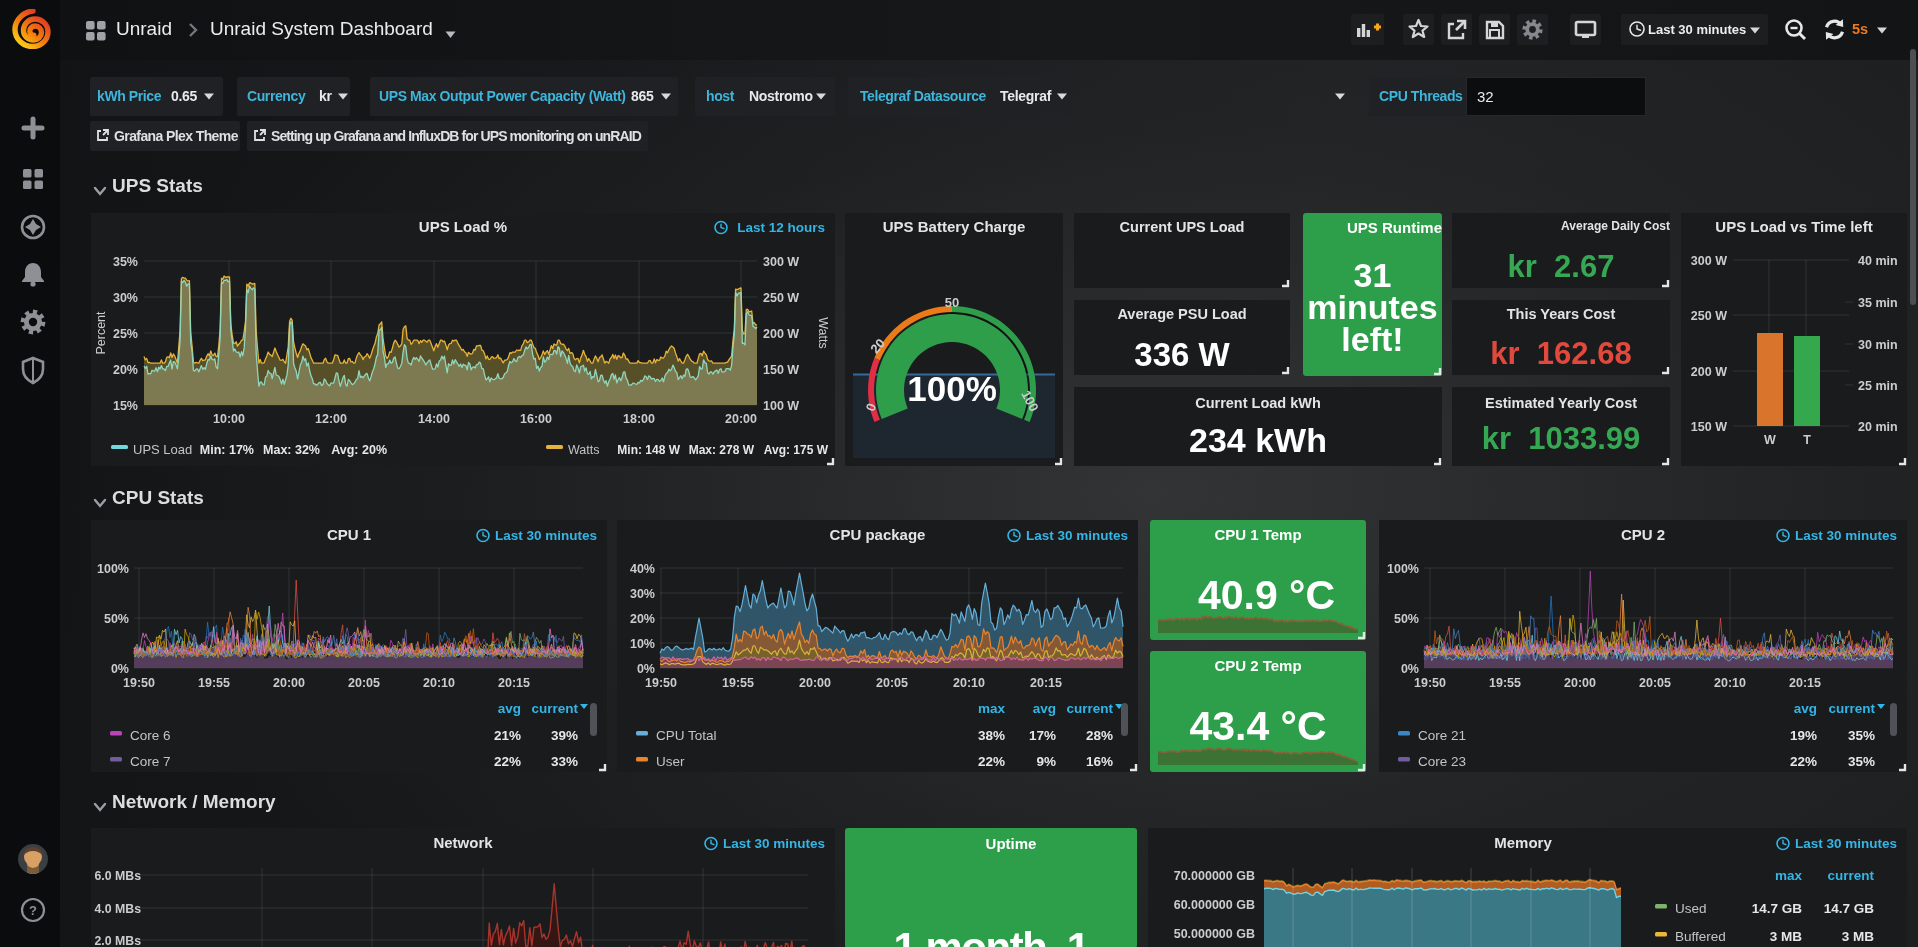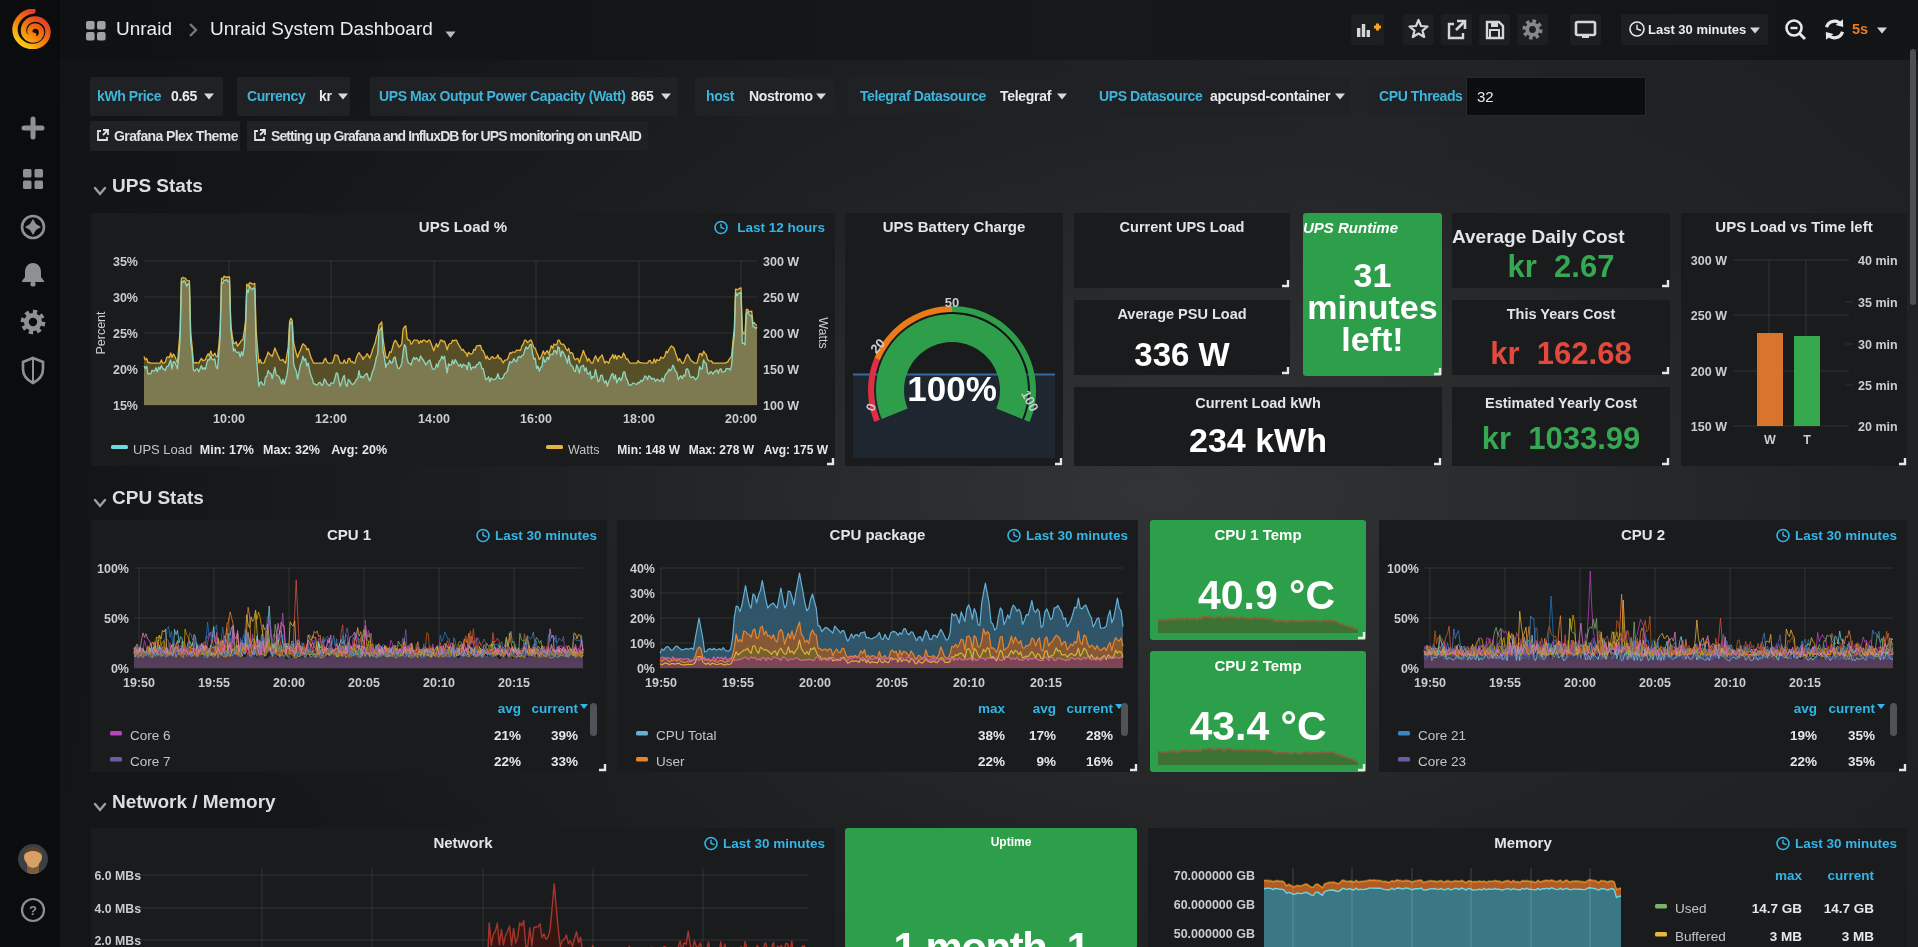--- a/index.html
+++ b/index.html
@@ -176,24 +176,20 @@
     <svg class="abs" style="left:815px;top:92px" width="12" height="9" viewBox="0 0 12 9">
       <path d="M1 1.5 L6 7.5 L11 1.5 Z" fill="#d8d9da"></path>
     </svg>
 <div class="chip" style="left:848px;width:224px;">
       <span class="lab" style="left:12px;">Telegraf Datasource</span>
       <span class="val" style="left:152px;">Telegraf</span>
     </div>
     <svg class="abs" style="left:1056px;top:92px" width="12" height="9" viewBox="0 0 12 9">
       <path d="M1 1.5 L6 7.5 L11 1.5 Z" fill="#d8d9da"></path>
     </svg>
-<div class="chip" style="left:1087px;width:263px;">
-      <span class="lab" style="left:12px;">UPS Datasource</span>
-      <span class="val" style="left:123px;">apcupsd-container</span>
-    </div>
     <svg class="abs" style="left:1334px;top:92px" width="12" height="9" viewBox="0 0 12 9">
       <path d="M1 1.5 L6 7.5 L11 1.5 Z" fill="#d8d9da"></path>
     </svg>
 <div class="chip" style="left:1369px;width:97px;">
       <span class="lab" style="left:10px;">CPU Threads</span>
     </div>
 <div class="abs" style="left:1466px;top:77px;width:180px;height:39px;background:#0c0d0e;border:1px solid #26282a;"></div>
 <div class="abs" style="left:1477px;top:88px;font-size:15px;color:#e8e9ea;">32</div>
 <div class="linkbtn" style="left:90px;width:150px;"></div>
 <svg class="abs" style="left:96px;top:128px" width="14" height="14" viewBox="0 0 14 14">
@@ -303,27 +299,27 @@
       <text x="181" y="190" font-family="&quot;Liberation Sans&quot;, sans-serif" font-size="13" fill="#cbcccd" font-weight="700" text-anchor="middle" transform="rotate(62 181 190)">100</text>
       <text x="107" y="188" font-family="&quot;Liberation Sans&quot;, sans-serif" font-size="35" fill="#ffffff" font-weight="700" text-anchor="middle">100%</text>
       <text x="109" y="19" font-family="&quot;Liberation Sans&quot;, sans-serif" font-size="15" fill="#e3e4e5" font-weight="700" text-anchor="middle">UPS Battery Charge</text>
       <path d="M 210 251 L 216 251 L 216 245" fill="none" stroke="#e6e6e6" stroke-width="2.4"></path>
     </svg>
 <div class="abs" style="left:1074px;top:219px;width:216px;text-align:center;color:#e3e4e5;font-size:14.5px;font-weight:700;">Current UPS Load</div>
 <div class="abs" style="left:1074px;top:306px;width:216px;text-align:center;color:#e3e4e5;font-size:14.5px;font-weight:700;">Average PSU Load</div>
     <div class="abs" style="left:1074px;top:336px;width:216px;text-align:center;font-weight:700;font-size:33px;color:#fff;">336 W</div>
 <div class="abs" style="left:1074px;top:395px;width:368px;text-align:center;color:#e3e4e5;font-size:14.5px;font-weight:700;">Current Load kWh</div>
     <div class="abs" style="left:1074px;top:421px;width:368px;text-align:center;font-weight:700;font-size:34px;color:#fff;">234 kWh</div>
-<div class="abs" style="left:1452px;top:226px;width:218px;text-align:left;color:#e3e4e5;font-size:19px;font-weight:700;">Average Daily Cost</div>
+<div class="abs" style="left:1452px;top:219px;width:218px;text-align:right;color:#e3e4e5;font-size:12px;font-weight:700;">Average Daily Cost</div>
     <div class="abs" style="left:1452px;top:249px;width:218px;text-align:center;font-weight:700;font-size:31px;color:#36a853;">kr&nbsp;&nbsp;2.67</div>
 <div class="abs" style="left:1452px;top:306px;width:218px;text-align:center;color:#e3e4e5;font-size:14.5px;font-weight:700;">This Years Cost</div>
     <div class="abs" style="left:1452px;top:336px;width:218px;text-align:center;font-weight:700;font-size:31px;color:#e2493d;">kr&nbsp;&nbsp;162.68</div>
 <div class="abs" style="left:1452px;top:395px;width:218px;text-align:center;color:#e3e4e5;font-size:14.5px;font-weight:700;">Estimated Yearly Cost</div>
     <div class="abs" style="left:1452px;top:421px;width:218px;text-align:center;font-weight:700;font-size:31px;color:#36a853;">kr&nbsp;&nbsp;1033.99</div>
-<div class="abs" style="left:1303px;top:219px;width:139px;text-align:left;color:#fff;font-size:15px;font-weight:700;font-style:italic;">UPS Runtime</div>
+<div class="abs" style="left:1303px;top:219px;width:139px;text-align:right;color:#fff;font-size:15px;font-weight:700;">UPS Runtime</div>
 <div class="abs" style="left:1303px;top:259px;width:139px;text-align:center;color:#fff;font-size:34px;line-height:32px;font-weight:700;">31<br>minutes<br>left!</div>
 <svg class="abs" style="left:1303px;top:213px" width="139" height="163" viewBox="0 0 139 163">
       <path d="M 131 161 L 137 161 L 137 155" fill="none" stroke="#d9efdf" stroke-width="2.4"></path>
     </svg>
 <svg class="abs" style="left:1074px;top:213px" width="216" height="75" viewBox="0 0 216 75">
       <path d="M 208 73 L 214 73 L 214 67" fill="none" stroke="#e6e6e6" stroke-width="2.4"></path>
     </svg>
 <svg class="abs" style="left:1074px;top:300px" width="216" height="75" viewBox="0 0 216 75">
       <path d="M 208 73 L 214 73 L 214 67" fill="none" stroke="#e6e6e6" stroke-width="2.4"></path>
     </svg>
@@ -545,21 +541,21 @@
       <polygon points="49,145 49,143.4 51,144.2 53.1,144.4 55.1,143.4 57.1,144.6 59.2,144 61.2,143.8 63.2,143.7 65.2,144.6 67.3,143.7 69.3,143.9 71.3,143.3 73.4,144.8 75.4,143.1 77.4,144.5 79.5,143.4 81.5,143.9 83.5,143.3 85.5,144.5 87.6,144.3 89.6,144.7 91.6,143.4 93.7,143.9 95.7,144.5 97.7,144.5 99.8,144.7 101.8,144.5 103.8,143.8 105.9,144 107.9,143.6 109.9,144.7 111.9,143.3 114,143.1 116,143.5 118,143.5 120.1,143.3 122.1,144.7 124.1,144 126.2,144.7 128.2,143.4 130.2,143.9 132.2,144.6 134.3,144 136.3,143.4 138.3,143.8 140.4,144.6 142.4,143.1 144.4,144.7 146.5,143.3 148.5,143.1 150.5,143.5 152.6,143.1 154.6,143.9 156.6,144.4 158.6,144 160.7,143.5 162.7,143.5 164.7,144.1 166.8,143.1 168.8,144.8 170.8,143.9 172.9,144.8 174.9,144.2 176.9,143.1 178.9,144.6 181,143.1 183,143.2 185,143.6 187.1,144.7 189.1,144 191.1,143.6 193.2,144.7 195.2,144.3 197.2,144.7 199.2,143.3 201.3,143.2 203.3,143.2 205.3,143.5 207.4,143.8 209.4,144.7 211.4,144 213.5,143.5 215.5,143.5 217.5,144.8 219.6,144.8 221.6,144.7 223.6,143.2 225.6,144.6 227.7,144.1 229.7,144 231.7,143.2 233.8,144.6 235.8,144.4 237.8,143.4 239.9,144.7 241.9,144.5 243.9,144.8 245.9,143.1 248,144.4 250,143.9 252,144.2 254.1,143.1 256.1,143.6 258.1,143.8 260.2,144 262.2,144.4 264.2,143.3 266.3,144.7 268.3,143.7 270.3,144.3 272.3,144.3 274.4,144 276.4,144.5 278.4,143.8 280.5,144.7 282.5,144.8 284.5,144.6 286.6,144.7 288.6,143.3 290.6,143.9 292.6,143.6 294.7,143.4 296.7,144.5 298.7,143.1 300.8,144.1 302.8,144 304.8,144 306.9,143.6 308.9,143.5 310.9,144.5 313,143.3 315,144.1 317,144.4 319,143.3 321.1,143.3 323.1,143.3 325.1,144.3 327.2,143.2 329.2,143.4 331.2,143.1 333.3,143.5 335.3,143 337.3,144 339.3,143.5 341.4,143.4 343.4,143.9 345.4,143.9 347.5,144.1 349.5,143.3 351.5,144.2 353.6,134.6 355.6,136.6 357.6,135 359.7,132.7 361.7,124.5 363.7,132.7 365.7,141 367.8,138.7 369.8,134.2 371.8,142 373.9,132.8 375.9,136.3 377.9,136.6 380,135.3 382,141.9 384,142.3 386,134.9 388.1,136.3 390.1,135.7 392.1,133.8 394.2,139.7 396.2,140.8 398.2,95 400.3,117.3 402.3,106.1 404.3,103.5 406.3,95.3 408.4,116.7 410.4,101.5 412.4,116.9 414.5,107.7 416.5,103.6 418.5,98 420.6,117.6 422.6,100.4 424.6,115.1 426.7,108.9 428.7,94.7 430.7,97.9 432.7,92.6 434.8,118.7 436.8,118 438.8,99.6 440.9,117.9 442.9,99.5 444.9,99 447,98.7 449,95.8 451,109.6 453,105.9 455.1,111.4 457.1,108.9 459.1,101.6 461.2,78.7 463.2,55.8 465.2,78.7 467.3,101.6 469.3,118.6 471.3,112.6 473.4,111.4 475.4,107 477.4,115.7 479.4,112.9 481.5,118.3 483.5,110.7 485.5,103.6 487.6,114.5 489.6,109.1 491.6,124.4 493.7,130.3 495.7,122.1 497.7,130.1 499.7,123.5 501.8,117.3 503.8,128.5 505.8,122.6 507.9,128 509.9,123 511.9,130.4 514,125.3 516,120.7 518,130 520.1,127.7 522.1,129.8 524.1,130.9 526.1,122.6 528.2,119.9 530.2,124.9 532.2,126.2 534.3,128.6 536.3,129.6 538.3,118.1 540.4,125.7 542.4,122.4 544.4,129 546.4,130.7 548.5,133.4 550.5,128.7 552.5,126.7 554.6,125 556.6,123.4 558.6,122.2 560.7,119.2 562.7,120.4 564.7,122.3 566.8,120.4 568.8,124.7 570.8,125.8 572.8,118.6 574.9,118.9 576.9,127.2 578.9,119.3 581,126.5 583,121.2 585,129.8 587.1,119.6 589.1,113.2 591.1,122.4 593.1,114.6 595.2,116.3 597.2,103.2 599.2,116.3 601.3,124.3 603.3,112.8 605.3,118.4 607.4,119.5 609.4,114.8 611.4,124 613.4,127.6 615.5,122.2 617.5,113.9 619.5,127.3 621.6,121.4 623.6,125 625.6,123.8 627.7,128.6 629.7,113.9 631.7,125.7 633.8,116 635.8,127.1 637.8,122.6 639.8,129.8 641.9,119.7 643.9,121.1 645.9,122.5 648,126.7 650,118.8 652,129.6 654.1,113.4 656.1,121.6 658.1,119.3 660.1,122.6 662.2,129.9 664.2,129.7 666.2,117.2 668.3,121.5 670.3,125.3 672.3,120.6 674.4,114.6 676.4,121.1 678.4,120.9 680.5,119.7 682.5,114.5 684.5,129.7 686.5,118.3 688.6,119.9 690.6,117.4 692.6,127.3 694.7,115.3 696.7,116 698.7,125.3 700.8,113.2 702.8,129.3 704.8,120.4 706.8,128.7 708.9,126.9 710.9,118.8 712.9,117.6 715,121.6 717,125.8 717,145" fill="#371613" fill-opacity="0.9" stroke="none"></polygon>
       <polyline points="49,143.4 51,144.2 53.1,144.4 55.1,143.4 57.1,144.6 59.2,144 61.2,143.8 63.2,143.7 65.2,144.6 67.3,143.7 69.3,143.9 71.3,143.3 73.4,144.8 75.4,143.1 77.4,144.5 79.5,143.4 81.5,143.9 83.5,143.3 85.5,144.5 87.6,144.3 89.6,144.7 91.6,143.4 93.7,143.9 95.7,144.5 97.7,144.5 99.8,144.7 101.8,144.5 103.8,143.8 105.9,144 107.9,143.6 109.9,144.7 111.9,143.3 114,143.1 116,143.5 118,143.5 120.1,143.3 122.1,144.7 124.1,144 126.2,144.7 128.2,143.4 130.2,143.9 132.2,144.6 134.3,144 136.3,143.4 138.3,143.8 140.4,144.6 142.4,143.1 144.4,144.7 146.5,143.3 148.5,143.1 150.5,143.5 152.6,143.1 154.6,143.9 156.6,144.4 158.6,144 160.7,143.5 162.7,143.5 164.7,144.1 166.8,143.1 168.8,144.8 170.8,143.9 172.9,144.8 174.9,144.2 176.9,143.1 178.9,144.6 181,143.1 183,143.2 185,143.6 187.1,144.7 189.1,144 191.1,143.6 193.2,144.7 195.2,144.3 197.2,144.7 199.2,143.3 201.3,143.2 203.3,143.2 205.3,143.5 207.4,143.8 209.4,144.7 211.4,144 213.5,143.5 215.5,143.5 217.5,144.8 219.6,144.8 221.6,144.7 223.6,143.2 225.6,144.6 227.7,144.1 229.7,144 231.7,143.2 233.8,144.6 235.8,144.4 237.8,143.4 239.9,144.7 241.9,144.5 243.9,144.8 245.9,143.1 248,144.4 250,143.9 252,144.2 254.1,143.1 256.1,143.6 258.1,143.8 260.2,144 262.2,144.4 264.2,143.3 266.3,144.7 268.3,143.7 270.3,144.3 272.3,144.3 274.4,144 276.4,144.5 278.4,143.8 280.5,144.7 282.5,144.8 284.5,144.6 286.6,144.7 288.6,143.3 290.6,143.9 292.6,143.6 294.7,143.4 296.7,144.5 298.7,143.1 300.8,144.1 302.8,144 304.8,144 306.9,143.6 308.9,143.5 310.9,144.5 313,143.3 315,144.1 317,144.4 319,143.3 321.1,143.3 323.1,143.3 325.1,144.3 327.2,143.2 329.2,143.4 331.2,143.1 333.3,143.5 335.3,143 337.3,144 339.3,143.5 341.4,143.4 343.4,143.9 345.4,143.9 347.5,144.1 349.5,143.3 351.5,144.2 353.6,134.6 355.6,136.6 357.6,135 359.7,132.7 361.7,124.5 363.7,132.7 365.7,141 367.8,138.7 369.8,134.2 371.8,142 373.9,132.8 375.9,136.3 377.9,136.6 380,135.3 382,141.9 384,142.3 386,134.9 388.1,136.3 390.1,135.7 392.1,133.8 394.2,139.7 396.2,140.8 398.2,95 400.3,117.3 402.3,106.1 404.3,103.5 406.3,95.3 408.4,116.7 410.4,101.5 412.4,116.9 414.5,107.7 416.5,103.6 418.5,98 420.6,117.6 422.6,100.4 424.6,115.1 426.7,108.9 428.7,94.7 430.7,97.9 432.7,92.6 434.8,118.7 436.8,118 438.8,99.6 440.9,117.9 442.9,99.5 444.9,99 447,98.7 449,95.8 451,109.6 453,105.9 455.1,111.4 457.1,108.9 459.1,101.6 461.2,78.7 463.2,55.8 465.2,78.7 467.3,101.6 469.3,118.6 471.3,112.6 473.4,111.4 475.4,107 477.4,115.7 479.4,112.9 481.5,118.3 483.5,110.7 485.5,103.6 487.6,114.5 489.6,109.1 491.6,124.4 493.7,130.3 495.7,122.1 497.7,130.1 499.7,123.5 501.8,117.3 503.8,128.5 505.8,122.6 507.9,128 509.9,123 511.9,130.4 514,125.3 516,120.7 518,130 520.1,127.7 522.1,129.8 524.1,130.9 526.1,122.6 528.2,119.9 530.2,124.9 532.2,126.2 534.3,128.6 536.3,129.6 538.3,118.1 540.4,125.7 542.4,122.4 544.4,129 546.4,130.7 548.5,133.4 550.5,128.7 552.5,126.7 554.6,125 556.6,123.4 558.6,122.2 560.7,119.2 562.7,120.4 564.7,122.3 566.8,120.4 568.8,124.7 570.8,125.8 572.8,118.6 574.9,118.9 576.9,127.2 578.9,119.3 581,126.5 583,121.2 585,129.8 587.1,119.6 589.1,113.2 591.1,122.4 593.1,114.6 595.2,116.3 597.2,103.2 599.2,116.3 601.3,124.3 603.3,112.8 605.3,118.4 607.4,119.5 609.4,114.8 611.4,124 613.4,127.6 615.5,122.2 617.5,113.9 619.5,127.3 621.6,121.4 623.6,125 625.6,123.8 627.7,128.6 629.7,113.9 631.7,125.7 633.8,116 635.8,127.1 637.8,122.6 639.8,129.8 641.9,119.7 643.9,121.1 645.9,122.5 648,126.7 650,118.8 652,129.6 654.1,113.4 656.1,121.6 658.1,119.3 660.1,122.6 662.2,129.9 664.2,129.7 666.2,117.2 668.3,121.5 670.3,125.3 672.3,120.6 674.4,114.6 676.4,121.1 678.4,120.9 680.5,119.7 682.5,114.5 684.5,129.7 686.5,118.3 688.6,119.9 690.6,117.4 692.6,127.3 694.7,115.3 696.7,116 698.7,125.3 700.8,113.2 702.8,129.3 704.8,120.4 706.8,128.7 708.9,126.9 710.9,118.8 712.9,117.6 715,121.6 717,125.8" fill="none" stroke="#a8352c" stroke-width="1.4" stroke-opacity="1.0" stroke-linejoin="round"></polyline>
       <text x="50" y="51.5" font-family="&quot;Liberation Sans&quot;, sans-serif" font-size="12.3" fill="#cbcccd" font-weight="700" text-anchor="end">6.0 MBs</text>
       <text x="50" y="84.5" font-family="&quot;Liberation Sans&quot;, sans-serif" font-size="12.3" fill="#cbcccd" font-weight="700" text-anchor="end">4.0 MBs</text>
       <text x="50" y="116.5" font-family="&quot;Liberation Sans&quot;, sans-serif" font-size="12.3" fill="#cbcccd" font-weight="700" text-anchor="end">2.0 MBs</text>
       <text x="372.0" y="20" font-family="&quot;Liberation Sans&quot;, sans-serif" font-size="15" fill="#e3e4e5" font-weight="700" text-anchor="middle">Network</text>
       <circle cx="620" cy="15.5" r="6" fill="none" stroke="#33b5e5" stroke-width="1.6"></circle>
       <path d="M 620 12.2 L 620 15.5 L 623.0 16.58" fill="none" stroke="#33b5e5" stroke-width="1.4" stroke-linecap="round"></path>
       <text x="734" y="20" font-family="&quot;Liberation Sans&quot;, sans-serif" font-size="13.5" fill="#33b5e5" font-weight="700" text-anchor="end">Last 30 minutes</text>
     </svg>
-<div class="abs" style="left:845px;top:835px;width:292px;text-align:center;color:#fff;font-size:12px;font-weight:700;padding-left:40px;">Uptime</div>
+<div class="abs" style="left:845px;top:835px;width:292px;text-align:center;color:#fff;font-size:15px;font-weight:700;padding-left:40px;">Uptime</div>
 <div class="abs" style="left:845px;top:927px;width:292px;text-align:center;color:#fff;font-size:42px;letter-spacing:-1.5px;line-height:42px;font-weight:700;">1 month, 1</div>
 <svg class="abs" style="left:1148px;top:828px" width="759" height="120" viewBox="0 0 759 120">
       <polygon points="116,120 116,51.4 118.2,51.2 120.5,51.6 122.7,51.6 125,52.5 127.2,51.9 129.5,51.4 131.7,52.2 134,51.9 136.2,53.1 138.5,56.6 140.7,55.2 142.9,56.3 145.2,57.7 147.4,57.1 149.7,56.2 151.9,57 154.2,56.4 156.4,55.2 158.7,54.9 160.9,56.4 163.2,58.1 165.4,57.9 167.6,55.2 169.9,55.1 172.1,56.7 174.4,58.5 176.6,54.7 178.9,54 181.1,53.3 183.4,53.3 185.6,52.9 187.8,53.7 190.1,54.7 192.3,53 194.6,51 196.8,51.6 199.1,52.4 201.3,51.9 203.6,52.1 205.8,53 208.1,51.3 210.3,52.8 212.5,52.5 214.8,52.2 217,51.9 219.3,51.6 221.5,50.9 223.8,51.2 226,50.9 228.3,51.3 230.5,51.4 232.8,51.5 235,52.5 237.2,52.2 239.5,52.9 241.7,53.1 244,51.4 246.2,52.4 248.5,50.8 250.7,51.2 253,51.6 255.2,51.9 257.5,51.3 259.7,51.5 261.9,51.9 264.2,53 266.4,51.9 268.7,51.6 270.9,51.2 273.2,50.9 275.4,53 277.7,52.7 279.9,52.2 282.2,51.4 284.4,51.9 286.6,52 288.9,52.6 291.1,51.9 293.4,51.4 295.6,53.1 297.9,52.1 300.1,51.6 302.4,52.5 304.6,52.4 306.8,51.7 309.1,51.9 311.3,52.2 313.6,51.3 315.8,52.2 318.1,53.5 320.3,51.7 322.6,51.9 324.8,52.8 327.1,52.4 329.3,52.6 331.5,51.9 333.8,52.7 336,51.9 338.3,53.3 340.5,52.1 342.8,52.2 345,51.9 347.3,51.4 349.5,52 351.8,52.1 354,53.3 356.2,52.2 358.5,51.7 360.7,51.5 363,53.3 365.2,51.2 367.5,52.7 369.7,52.6 372,53.2 374.2,51.5 376.5,51.9 378.7,51.6 380.9,52.1 383.2,52.3 385.4,52.6 387.7,53.3 389.9,51.1 392.2,52.9 394.4,52.1 396.7,51.5 398.9,51.2 401.2,51.7 403.4,50.9 405.6,51.5 407.9,52.5 410.1,52.1 412.4,50.9 414.6,53.1 416.9,51.5 419.1,51.1 421.4,53.1 423.6,52.3 425.8,52 428.1,52 430.3,51.8 432.6,52.5 434.8,52.6 437.1,53.1 439.3,51.8 441.6,50.4 443.8,51.1 446.1,51.4 448.3,51.8 450.5,53.5 452.8,51.4 455,51.7 457.3,51.9 459.5,53.1 461.8,51.9 464,51.9 466.3,52.6 468.5,60.3 470.8,59.6 473,58.9 473,120" fill="#5c5c20" fill-opacity="1.0" stroke="none"></polygon>
       <polygon points="116,120 116,52.9 118.2,52.7 120.5,53.1 122.7,53.1 125,54 127.2,53.4 129.5,52.9 131.7,53.7 134,53.4 136.2,54.6 138.5,58.1 140.7,56.7 142.9,57.8 145.2,59.2 147.4,58.6 149.7,57.7 151.9,58.5 154.2,57.9 156.4,56.7 158.7,56.4 160.9,57.9 163.2,59.6 165.4,59.4 167.6,56.7 169.9,56.6 172.1,58.2 174.4,60 176.6,56.2 178.9,55.5 181.1,54.8 183.4,54.8 185.6,54.4 187.8,55.2 190.1,56.2 192.3,54.5 194.6,52.5 196.8,53.1 199.1,53.9 201.3,53.4 203.6,53.6 205.8,54.5 208.1,52.8 210.3,54.3 212.5,54 214.8,53.7 217,53.4 219.3,53.1 221.5,52.4 223.8,52.7 226,52.4 228.3,52.8 230.5,52.9 232.8,53 235,54 237.2,53.7 239.5,54.4 241.7,54.6 244,52.9 246.2,53.9 248.5,52.3 250.7,52.7 253,53.1 255.2,53.4 257.5,52.8 259.7,53 261.9,53.4 264.2,54.5 266.4,53.4 268.7,53.1 270.9,52.7 273.2,52.4 275.4,54.5 277.7,54.2 279.9,53.7 282.2,52.9 284.4,53.4 286.6,53.5 288.9,54.1 291.1,53.4 293.4,52.9 295.6,54.6 297.9,53.6 300.1,53.1 302.4,54 304.6,53.9 306.8,53.2 309.1,53.4 311.3,53.7 313.6,52.8 315.8,53.7 318.1,55 320.3,53.2 322.6,53.4 324.8,54.3 327.1,53.9 329.3,54.1 331.5,53.4 333.8,54.2 336,53.4 338.3,54.8 340.5,53.6 342.8,53.7 345,53.4 347.3,52.9 349.5,53.5 351.8,53.6 354,54.8 356.2,53.7 358.5,53.2 360.7,53 363,54.8 365.2,52.7 367.5,54.2 369.7,54.1 372,54.7 374.2,53 376.5,53.4 378.7,53.1 380.9,53.6 383.2,53.8 385.4,54.1 387.7,54.8 389.9,52.6 392.2,54.4 394.4,53.6 396.7,53 398.9,52.7 401.2,53.2 403.4,52.4 405.6,53 407.9,54 410.1,53.6 412.4,52.4 414.6,54.6 416.9,53 419.1,52.6 421.4,54.6 423.6,53.8 425.8,53.5 428.1,53.5 430.3,53.3 432.6,54 434.8,54.1 437.1,54.6 439.3,53.3 441.6,51.9 443.8,52.6 446.1,52.9 448.3,53.3 450.5,55 452.8,52.9 455,53.2 457.3,53.4 459.5,54.6 461.8,53.4 464,53.4 466.3,54.1 468.5,61.8 470.8,61.1 473,60.4 473,120" fill="#b05c22" fill-opacity="1.0" stroke="none"></polygon>
       <polyline points="116,52.9 118.2,52.7 120.5,53.1 122.7,53.1 125,54 127.2,53.4 129.5,52.9 131.7,53.7 134,53.4 136.2,54.6 138.5,58.1 140.7,56.7 142.9,57.8 145.2,59.2 147.4,58.6 149.7,57.7 151.9,58.5 154.2,57.9 156.4,56.7 158.7,56.4 160.9,57.9 163.2,59.6 165.4,59.4 167.6,56.7 169.9,56.6 172.1,58.2 174.4,60 176.6,56.2 178.9,55.5 181.1,54.8 183.4,54.8 185.6,54.4 187.8,55.2 190.1,56.2 192.3,54.5 194.6,52.5 196.8,53.1 199.1,53.9 201.3,53.4 203.6,53.6 205.8,54.5 208.1,52.8 210.3,54.3 212.5,54 214.8,53.7 217,53.4 219.3,53.1 221.5,52.4 223.8,52.7 226,52.4 228.3,52.8 230.5,52.9 232.8,53 235,54 237.2,53.7 239.5,54.4 241.7,54.6 244,52.9 246.2,53.9 248.5,52.3 250.7,52.7 253,53.1 255.2,53.4 257.5,52.8 259.7,53 261.9,53.4 264.2,54.5 266.4,53.4 268.7,53.1 270.9,52.7 273.2,52.4 275.4,54.5 277.7,54.2 279.9,53.7 282.2,52.9 284.4,53.4 286.6,53.5 288.9,54.1 291.1,53.4 293.4,52.9 295.6,54.6 297.9,53.6 300.1,53.1 302.4,54 304.6,53.9 306.8,53.2 309.1,53.4 311.3,53.7 313.6,52.8 315.8,53.7 318.1,55 320.3,53.2 322.6,53.4 324.8,54.3 327.1,53.9 329.3,54.1 331.5,53.4 333.8,54.2 336,53.4 338.3,54.8 340.5,53.6 342.8,53.7 345,53.4 347.3,52.9 349.5,53.5 351.8,53.6 354,54.8 356.2,53.7 358.5,53.2 360.7,53 363,54.8 365.2,52.7 367.5,54.2 369.7,54.1 372,54.7 374.2,53 376.5,53.4 378.7,53.1 380.9,53.6 383.2,53.8 385.4,54.1 387.7,54.8 389.9,52.6 392.2,54.4 394.4,53.6 396.7,53 398.9,52.7 401.2,53.2 403.4,52.4 405.6,53 407.9,54 410.1,53.6 412.4,52.4 414.6,54.6 416.9,53 419.1,52.6 421.4,54.6 423.6,53.8 425.8,53.5 428.1,53.5 430.3,53.3 432.6,54 434.8,54.1 437.1,54.6 439.3,53.3 441.6,51.9 443.8,52.6 446.1,52.9 448.3,53.3 450.5,55 452.8,52.9 455,53.2 457.3,53.4 459.5,54.6 461.8,53.4 464,53.4 466.3,54.1 468.5,61.8 470.8,61.1 473,60.4" fill="none" stroke="#e8842e" stroke-width="1.3" stroke-opacity="1.0" stroke-linejoin="round"></polyline>
       <polygon points="116,120 116,60.8 118.2,60.3 120.5,60.2 122.7,60.4 125,61.6 127.2,60.4 129.5,60.7 131.7,61.4 134,61.1 136.2,62.1 138.5,65.2 140.7,64.4 142.9,65 145.2,66.2 147.4,66.1 149.7,64.9 151.9,65.6 154.2,65.4 156.4,64.6 158.7,64.3 160.9,65.6 163.2,67.1 165.4,67.4 167.6,64.4 169.9,64.1 172.1,65.9 174.4,67.3 176.6,63.6 178.9,62.9 181.1,62.2 183.4,62.2 185.6,62 187.8,63 190.1,63.6 192.3,62.4 194.6,60.4 196.8,60.8 199.1,61.6 201.3,60.6 203.6,61.5 205.8,62 208.1,60.1 210.3,61.9 212.5,61.2 214.8,61.6 217,61.3 219.3,60.8 221.5,60 223.8,60.1 226,60.2 228.3,60.2 230.5,60.1 232.8,60.3 235,61.1 237.2,61.6 239.5,61.7 241.7,61.8 244,60.1 246.2,61.8 248.5,60.2 250.7,60 253,60.5 255.2,61.2 257.5,59.9 259.7,60.3 261.9,60.8 264.2,61.8 266.4,60.8 268.7,60.8 270.9,60.7 273.2,60 275.4,61.9 277.7,62 279.9,61.5 282.2,60.8 284.4,60.9 286.6,60.5 288.9,61.4 291.1,61.4 293.4,60.5 295.6,61.9 297.9,61.5 300.1,60.3 302.4,61.7 304.6,61.4 306.8,60.4 309.1,60.5 311.3,61.6 313.6,60 315.8,60.9 318.1,62.1 320.3,60.4 322.6,61 324.8,62 327.1,61.9 329.3,61.7 331.5,61.1 333.8,62 336,60.4 338.3,61.9 340.5,60.8 342.8,61.4 345,61.3 347.3,60.5 349.5,61.4 351.8,61.3 354,62.2 356.2,61.4 358.5,60.9 360.7,60.7 363,61.9 365.2,60.6 367.5,61.4 369.7,61.5 372,62.1 374.2,60.3 376.5,61.4 378.7,60.2 380.9,61.3 383.2,61.4 385.4,61.6 387.7,61.9 389.9,60.4 392.2,61.9 394.4,60.6 396.7,60.8 398.9,60.1 401.2,61.1 403.4,59.8 405.6,60.5 407.9,61.4 410.1,61.6 412.4,60.2 414.6,61.7 416.9,60.9 419.1,60.3 421.4,61.6 423.6,61.6 425.8,60.9 428.1,61.1 430.3,61.3 432.6,61.3 434.8,61.6 437.1,61.6 439.3,60.3 441.6,59.8 443.8,60.1 446.1,60.5 448.3,61.2 450.5,62.1 452.8,60.8 455,60.7 457.3,61.1 459.5,62.1 461.8,61.2 464,60.5 466.3,61.6 468.5,69.6 470.8,68.3 473,68.3 473,120" fill="#3a7885" fill-opacity="1.0" stroke="none"></polygon>
       <polyline points="116,60.8 118.2,60.3 120.5,60.2 122.7,60.4 125,61.6 127.2,60.4 129.5,60.7 131.7,61.4 134,61.1 136.2,62.1 138.5,65.2 140.7,64.4 142.9,65 145.2,66.2 147.4,66.1 149.7,64.9 151.9,65.6 154.2,65.4 156.4,64.6 158.7,64.3 160.9,65.6 163.2,67.1 165.4,67.4 167.6,64.4 169.9,64.1 172.1,65.9 174.4,67.3 176.6,63.6 178.9,62.9 181.1,62.2 183.4,62.2 185.6,62 187.8,63 190.1,63.6 192.3,62.4 194.6,60.4 196.8,60.8 199.1,61.6 201.3,60.6 203.6,61.5 205.8,62 208.1,60.1 210.3,61.9 212.5,61.2 214.8,61.6 217,61.3 219.3,60.8 221.5,60 223.8,60.1 226,60.2 228.3,60.2 230.5,60.1 232.8,60.3 235,61.1 237.2,61.6 239.5,61.7 241.7,61.8 244,60.1 246.2,61.8 248.5,60.2 250.7,60 253,60.5 255.2,61.2 257.5,59.9 259.7,60.3 261.9,60.8 264.2,61.8 266.4,60.8 268.7,60.8 270.9,60.7 273.2,60 275.4,61.9 277.7,62 279.9,61.5 282.2,60.8 284.4,60.9 286.6,60.5 288.9,61.4 291.1,61.4 293.4,60.5 295.6,61.9 297.9,61.5 300.1,60.3 302.4,61.7 304.6,61.4 306.8,60.4 309.1,60.5 311.3,61.6 313.6,60 315.8,60.9 318.1,62.1 320.3,60.4 322.6,61 324.8,62 327.1,61.9 329.3,61.7 331.5,61.1 333.8,62 336,60.4 338.3,61.9 340.5,60.8 342.8,61.4 345,61.3 347.3,60.5 349.5,61.4 351.8,61.3 354,62.2 356.2,61.4 358.5,60.9 360.7,60.7 363,61.9 365.2,60.6 367.5,61.4 369.7,61.5 372,62.1 374.2,60.3 376.5,61.4 378.7,60.2 380.9,61.3 383.2,61.4 385.4,61.6 387.7,61.9 389.9,60.4 392.2,61.9 394.4,60.6 396.7,60.8 398.9,60.1 401.2,61.1 403.4,59.8 405.6,60.5 407.9,61.4 410.1,61.6 412.4,60.2 414.6,61.7 416.9,60.9 419.1,60.3 421.4,61.6 423.6,61.6 425.8,60.9 428.1,61.1 430.3,61.3 432.6,61.3 434.8,61.6 437.1,61.6 439.3,60.3 441.6,59.8 443.8,60.1 446.1,60.5 448.3,61.2 450.5,62.1 452.8,60.8 455,60.7 457.3,61.1 459.5,62.1 461.8,61.2 464,60.5 466.3,61.6 468.5,69.6 470.8,68.3 473,68.3" fill="none" stroke="#70d2e2" stroke-width="1.4" stroke-opacity="1.0" stroke-linejoin="round"></polyline>
       <line x1="145" y1="40" x2="145" y2="120" stroke="rgba(255,255,255,0.18)"></line>
       <line x1="204" y1="40" x2="204" y2="120" stroke="rgba(255,255,255,0.18)"></line>
       <line x1="264" y1="40" x2="264" y2="120" stroke="rgba(255,255,255,0.18)"></line>

